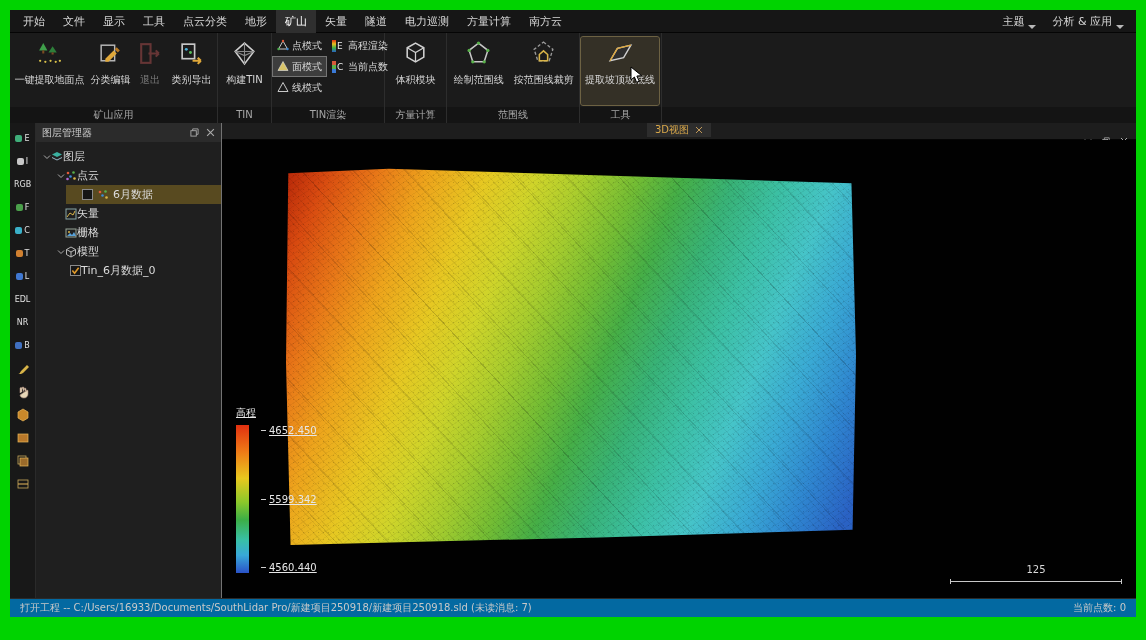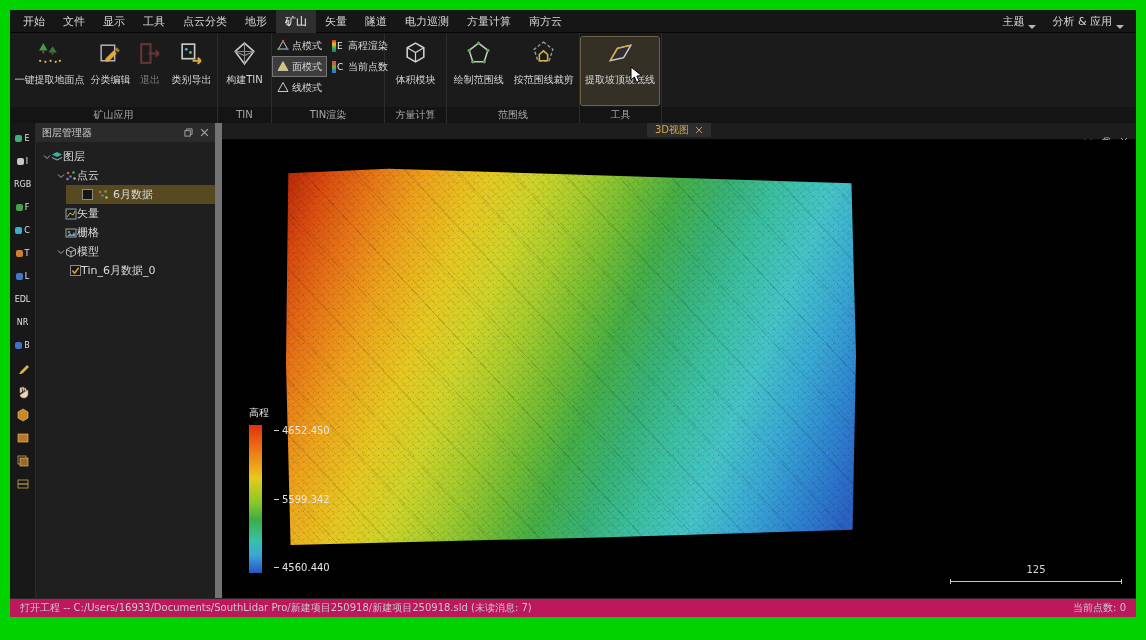--- a/index.html
+++ b/index.html
@@ -46,21 +46,21 @@
   
   .main { flex:1; display:flex; min-height:0; }
 
   .side-strip { width:26px; background:#181818; border-right:1px solid #2a2a2a;
                 display:flex; flex-direction:column; align-items:center; padding-top:5px; gap:2px; }
   .strip-item { width:25px; height:21px; display:flex; align-items:center; justify-content:center; gap:2px;
                 font-size:8px; color:#e0e0e0; }
   .sdot { width:7px; height:7px; border-radius:2px; flex:none; }
   .strip-item svg { width:14px; height:14px; }
 
-  .layer-panel { width:186px; background:#1f1f1f; border-right:7px solid #737373; display:flex; flex-direction:column; }
+  .layer-panel { width:186px; background:#1f1f1f; border-right:1px solid #737373; display:flex; flex-direction:column; }
   .panel-header { height:19px; background:#2b2b2b; display:flex; align-items:center; gap:4px;
                   font-size:10px; color:#cfcfcf; padding:0 6px; }
   .ph-icons { margin-left:auto; display:flex; gap:7px; align-items:center; }
   .ph-icons svg { width:9px; height:9px; }
 
   .tree { padding-top:5px; font-size:11px; overflow:hidden; }
   .trow { height:19px; display:flex; align-items:center; gap:0; color:#dcdcdc; }
   .tchev { width:9px; display:flex; justify-content:center; flex:none; }
   .tchev svg { width:8px; height:8px; }
   .ticon svg { width:12px; height:12px; display:block; }
@@ -85,36 +85,36 @@
       #cfd42a 35%, #a6cc2e 42%, #72bc34 49%, #46ae46 55%, #38b276 62%,
       #3cc0a4 69%, #46c4c8 76%, #3aaad4 83%, #2f86d0 90%, #2a62c4 97%); }
   .terrain .noise { position:absolute; inset:0;
     background-image:
       repeating-linear-gradient(47deg, rgba(0,0,0,.22) 0 1px, transparent 1px 38px),
       repeating-linear-gradient(47deg, rgba(0,0,0,.12) 0 1px, transparent 1px 7px),
       repeating-linear-gradient(-33deg, rgba(0,0,0,.09) 0 1px, transparent 1px 5px),
       radial-gradient(rgba(0,0,0,.3) 16%, transparent 18%);
     background-size:auto,auto,auto,5px 7px; opacity:.55; }
 
-  .legend { position:absolute; left:27px; top:266px; font-size:10px; color:#e6e6e6; }
+  .legend { position:absolute; left:14px; top:266px; font-size:10px; color:#e6e6e6;text-decoration:underline; }
   .legend-title { margin-bottom:5px; }
   .legend-body { display:flex; gap:12px; }
   .legend-bar { width:13px; height:148px;
     background:linear-gradient(#e23010,#ee7a16 18%,#e8c81e 36%,#8cc82a 52%,#3cae46 64%,#38c0a8 78%,#38a8d8 88%,#2a52c8); }
   .legend-ticks { display:flex; flex-direction:column; justify-content:space-between; }
   .ltick { display:flex; align-items:center; gap:3px; }
   .ltick i { width:5px; height:1px; background:#cfcfcf; display:inline-block; }
 
   .scalebar { position:absolute; right:14px; bottom:14px; width:172px; text-align:center;
               font-size:10px; color:#d8d8d8; }
   .sline { margin-top:4px; height:5px; border-left:1px solid #c8c8c8; border-right:1px solid #c8c8c8; position:relative; }
   .sline::after { content:""; position:absolute; left:0; right:0; top:2px; height:1px; background:#c8c8c8; }
 
   
-  .statusbar { height:19px; background:#be185d; border-top:1px solid #2a2a2a; display:flex;
+  .statusbar { height:19px; background:#0369a1; border-top:1px solid #2a2a2a; display:flex;
                align-items:center; font-size:10px; color:#c8c8c8; padding:0 10px; }
   .statusbar .right { margin-left:auto; }
 
   .cursor { position:absolute; left:630px; top:66px; width:14px; height:18px; z-index:50; }
 </style>
 </head>
 <body>
 
 <div class="app">
 

